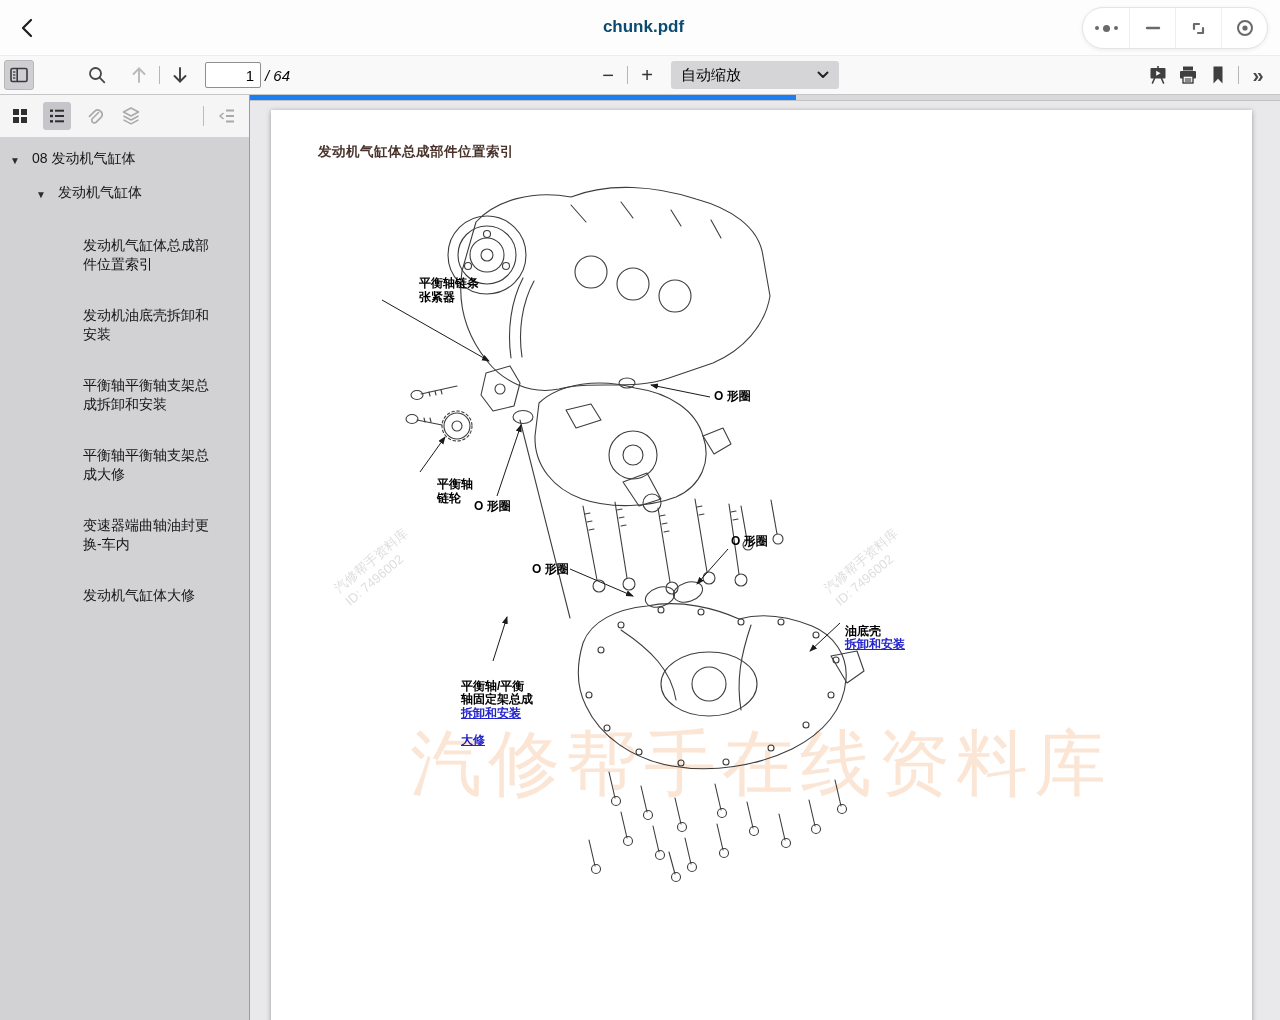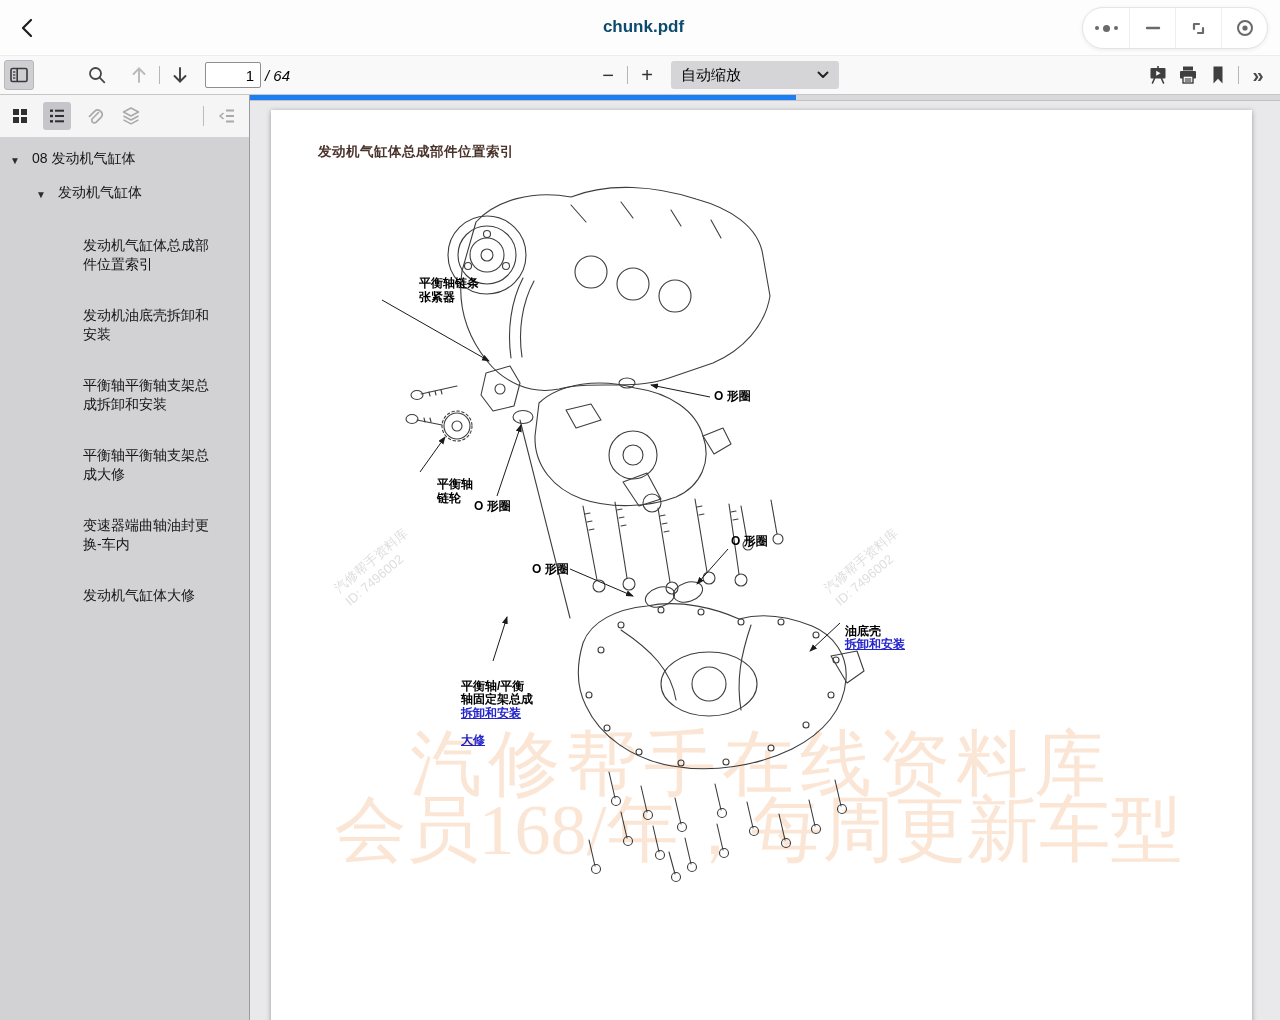--- a/index.html
+++ b/index.html
@@ -452,18 +452,17 @@
       </div>
 
       <div class="dlabel" style="left:190px; top:556px;">
         <span>平衡轴/平衡
 轴固定架总成</span>
         <a class="dlink">拆卸和安装</a>
         <a class="dlink">大修</a>
       </div>
 
       <div class="wm-big wm-l1">汽修帮手在线资料库</div>
-      <div class="wm-big wm-l2">会员168/年，每周更新车型</div>
 
     </div>
   </div>
 
 </div>
 
 </body></html>

